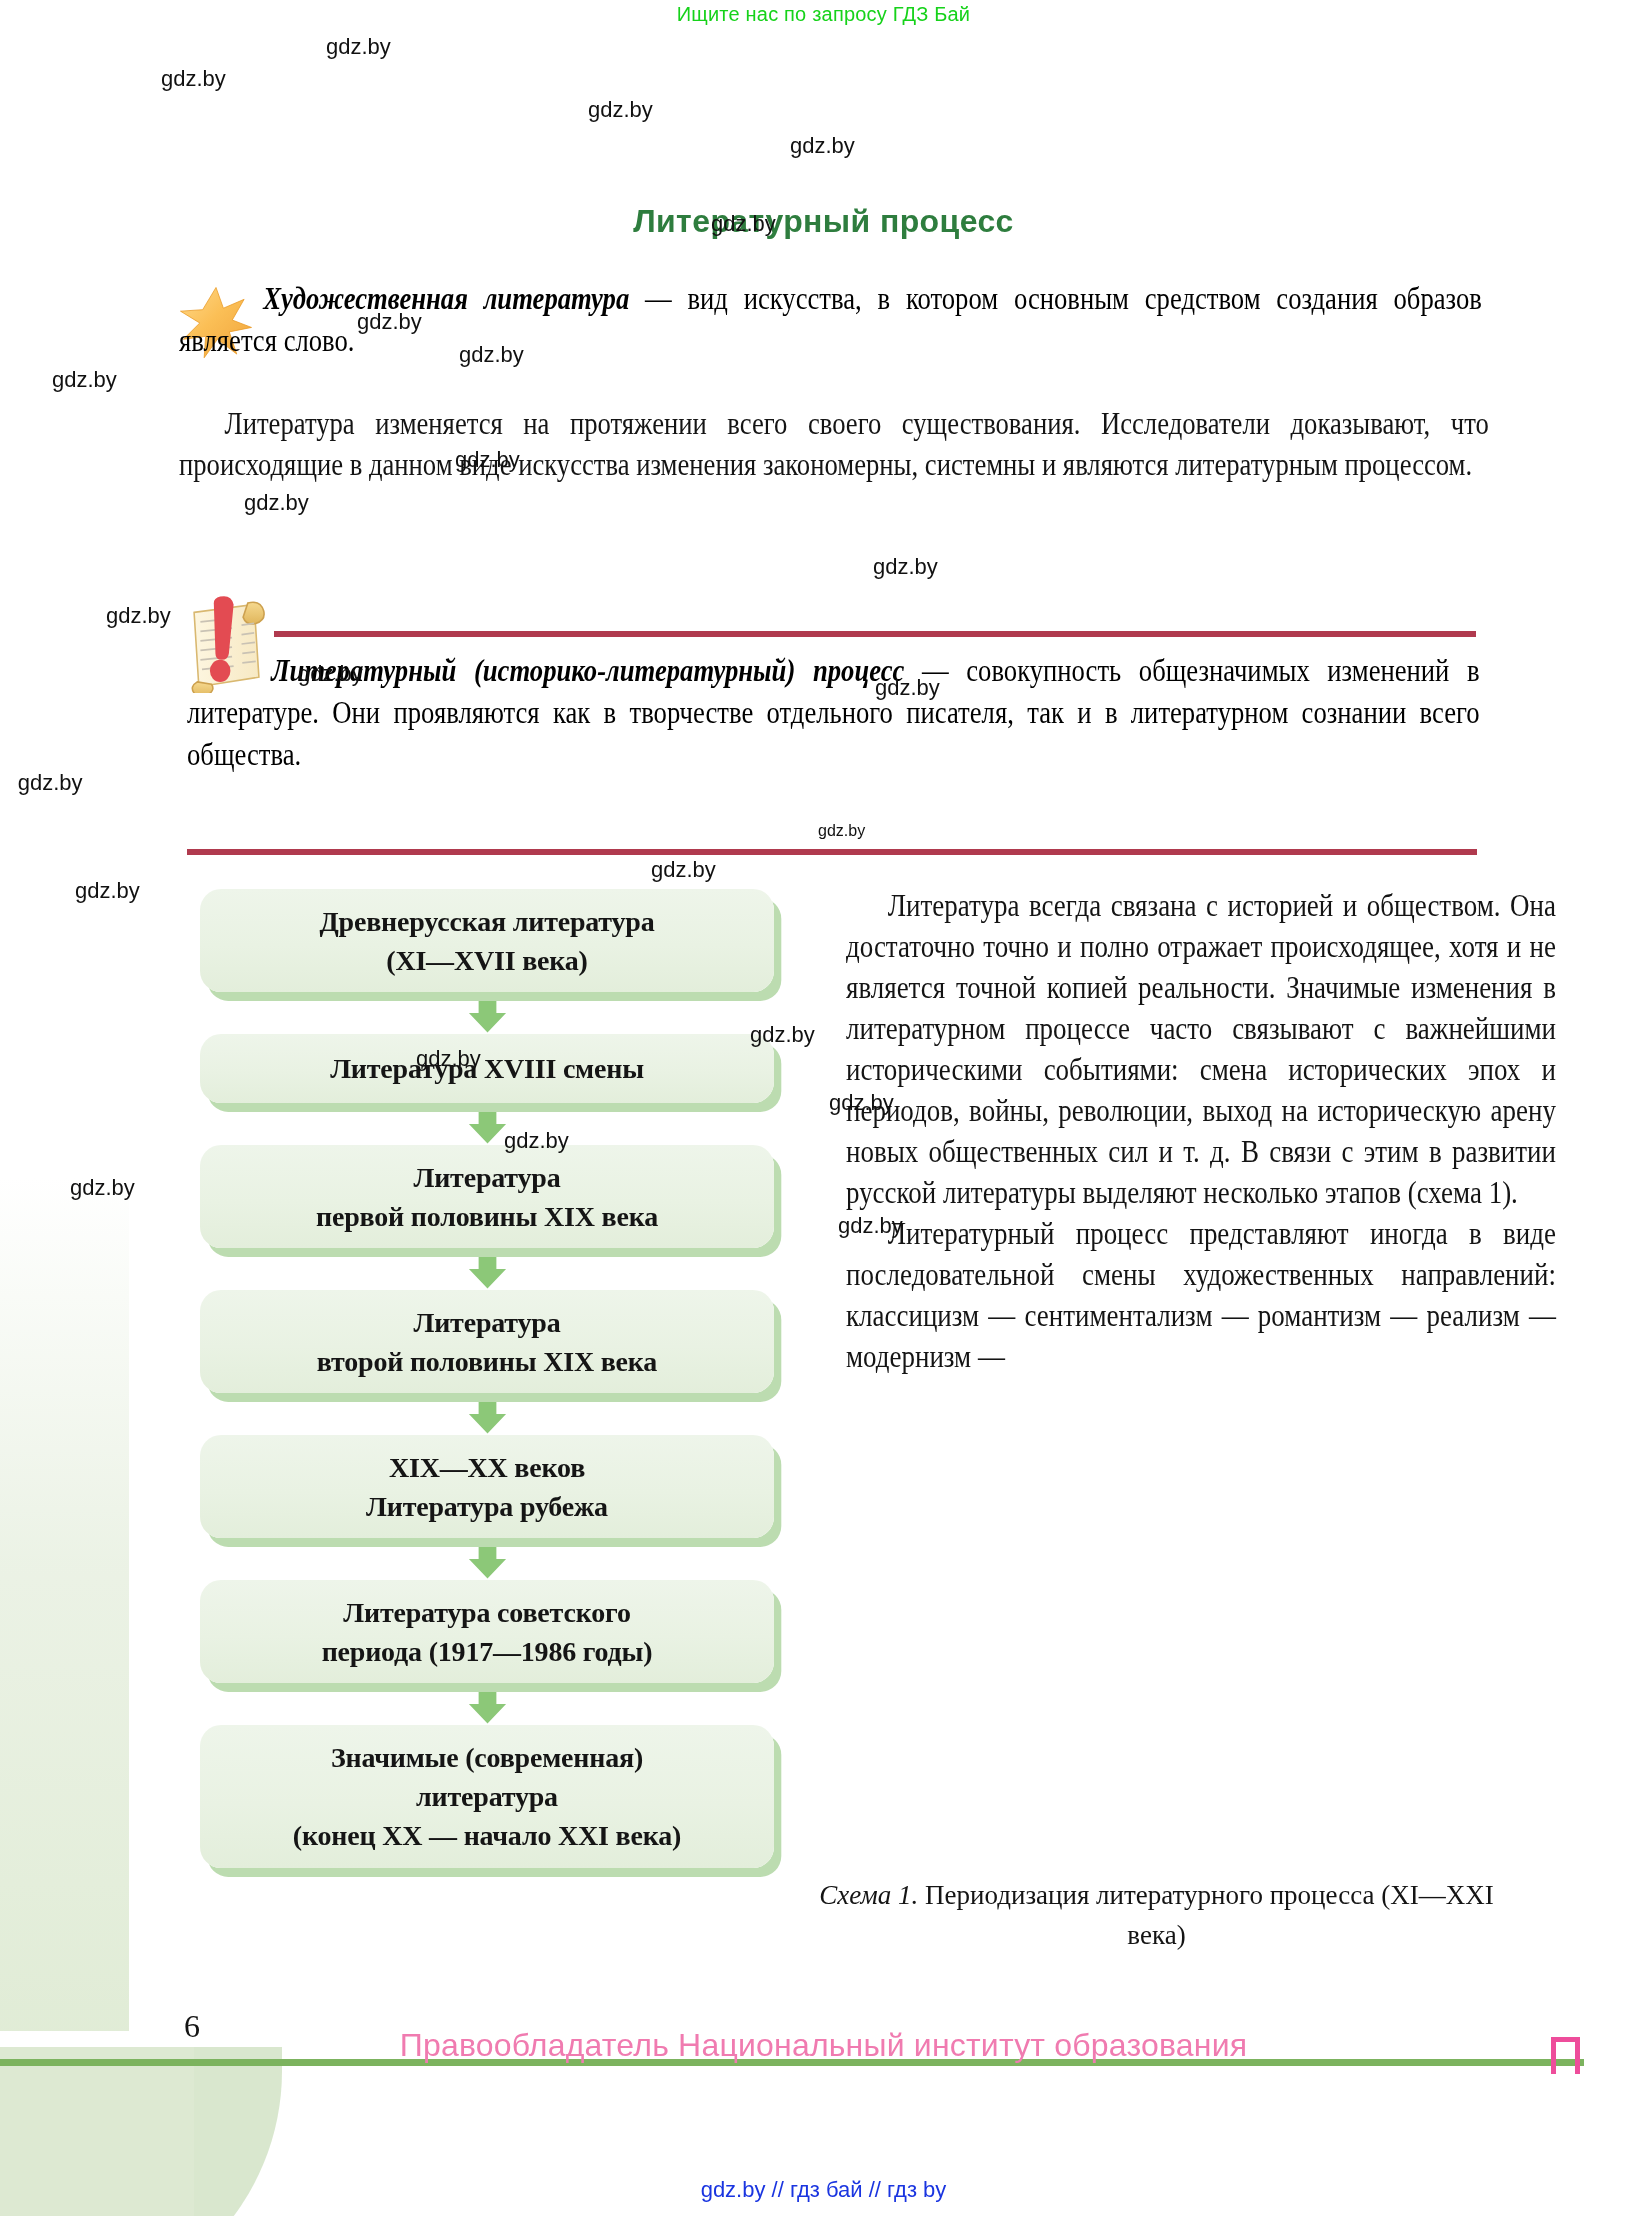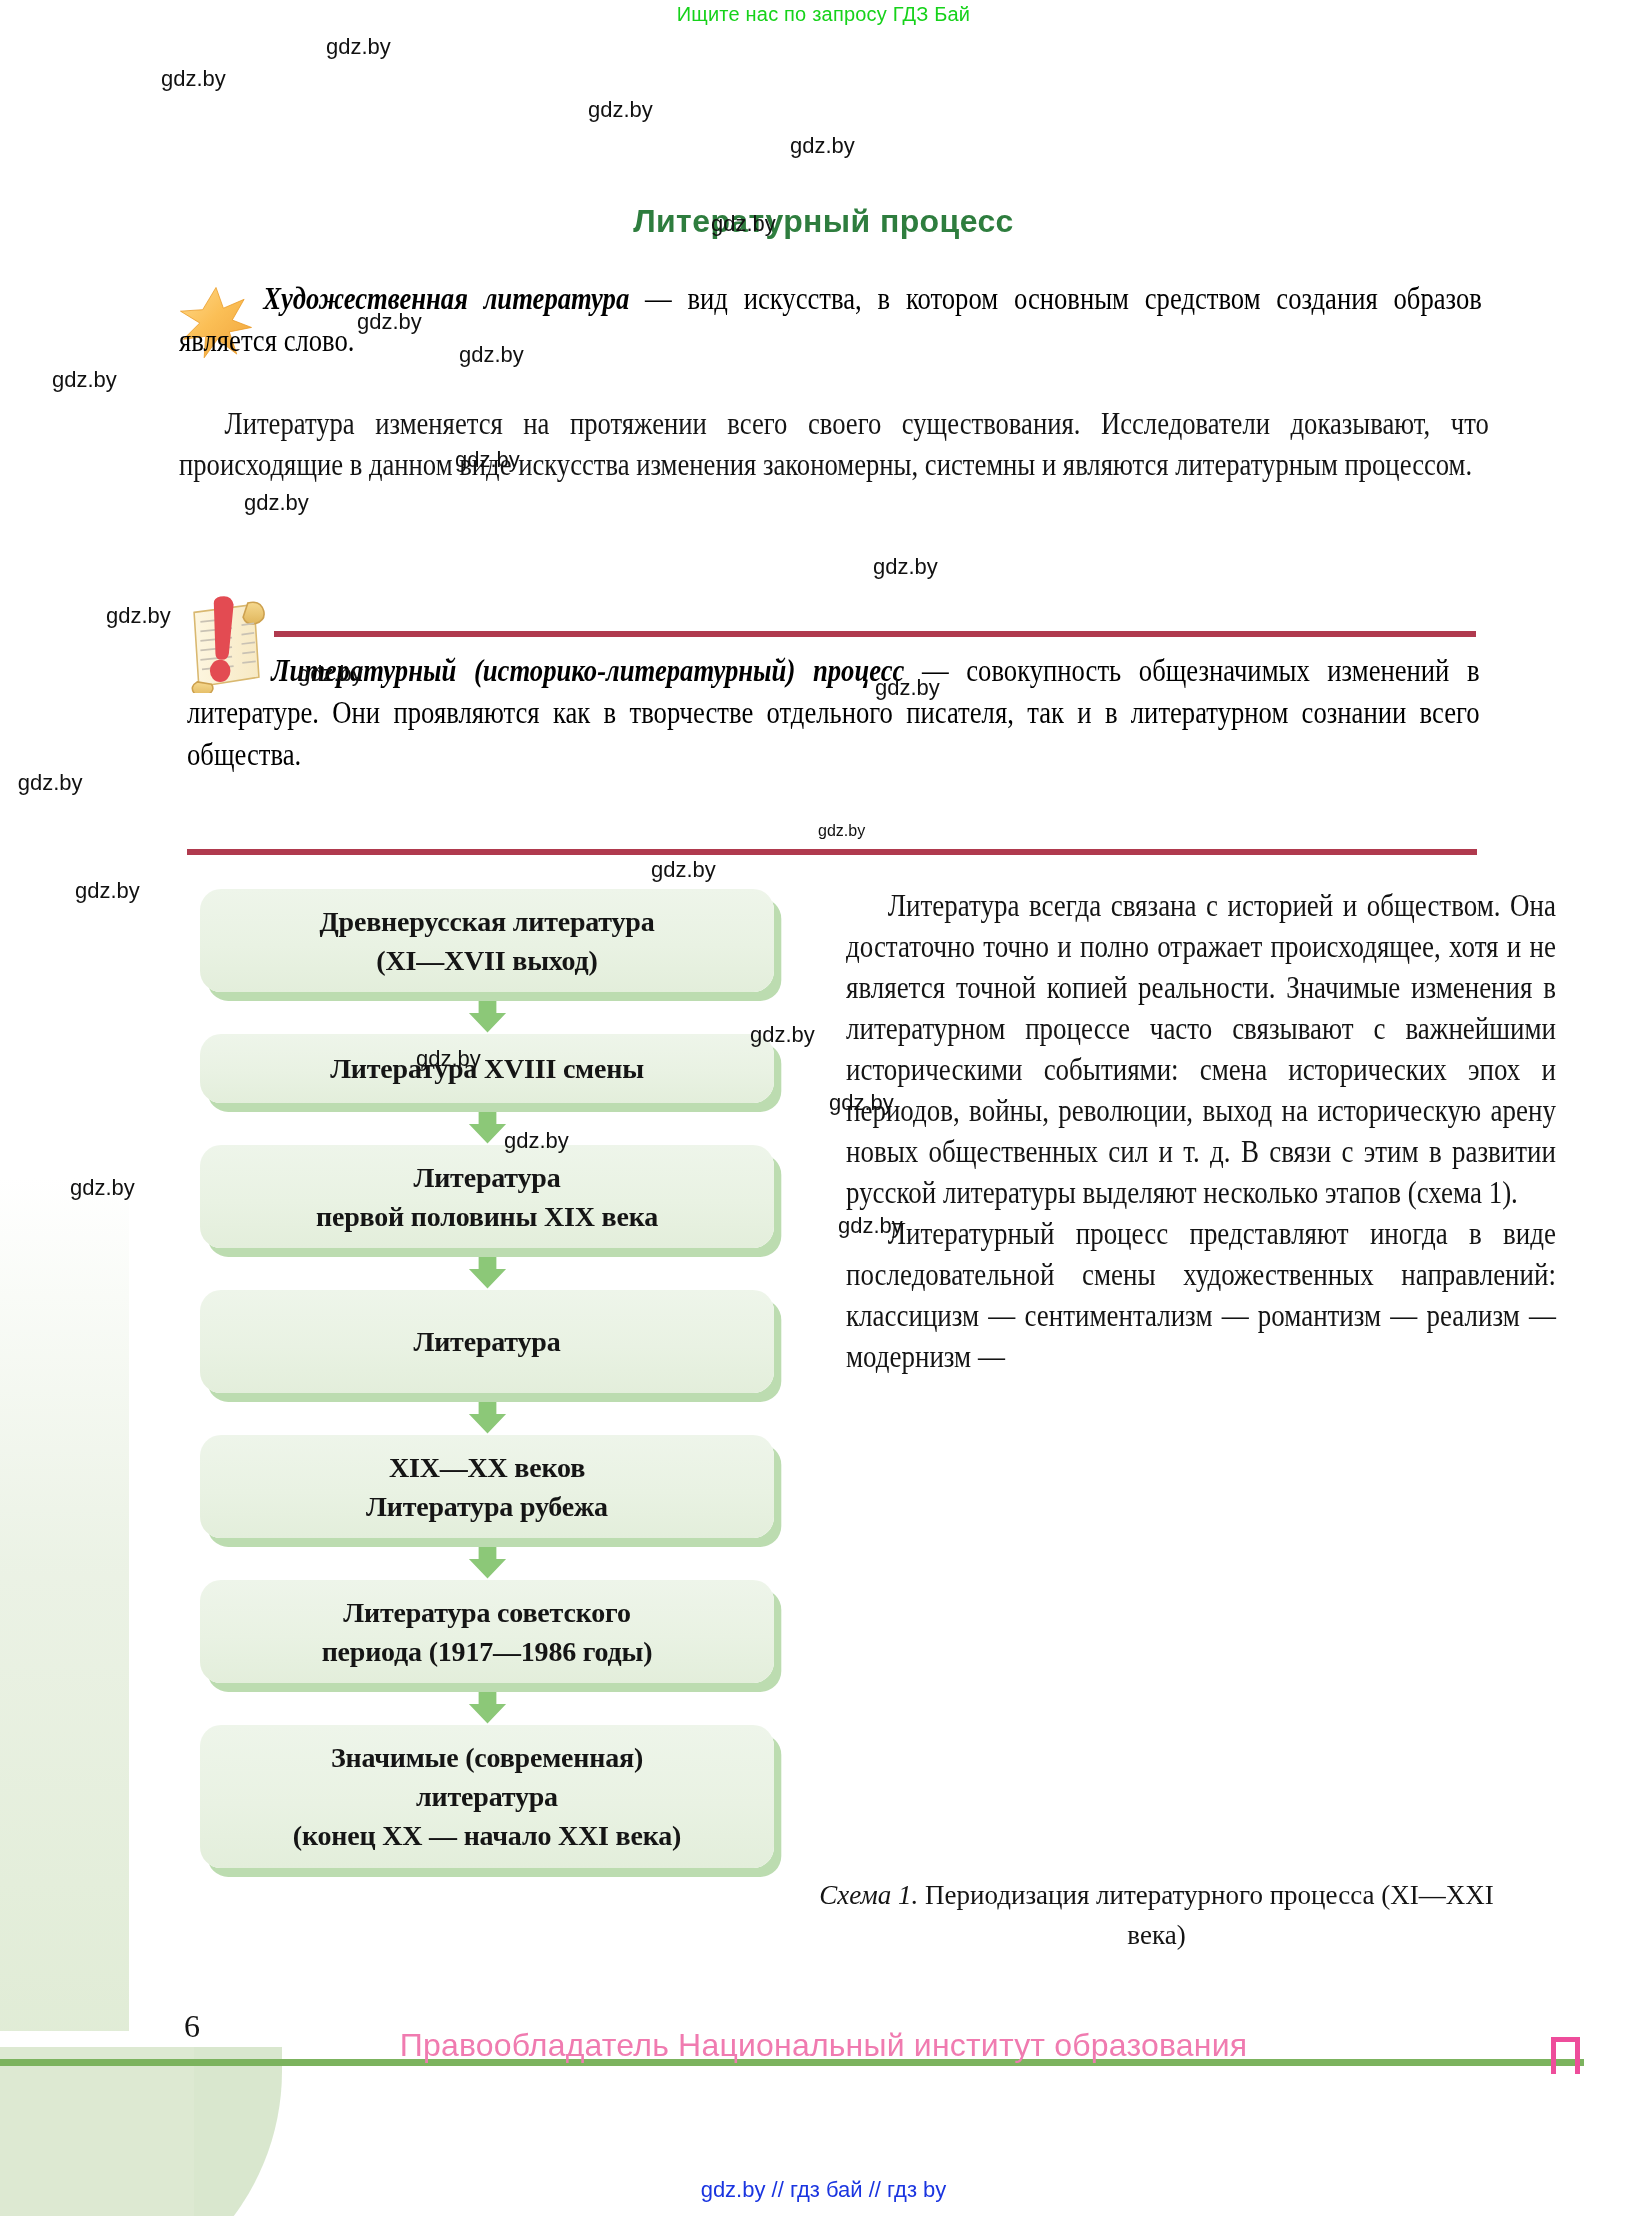--- a/index.html
+++ b/index.html
@@ -330,21 +330,21 @@
 
   <div class="def-box-text">
     <i>Литературный (историко-литературный) процесс</i><span> — совокупность общезначимых изменений в литературе. Они проявляются как в творчестве отдельного писателя, так и в литературном сознании всего общества.</span>
   </div>
 </div>
 
 <div class="flow" id="flowchart">
     <div class="flow-box" style="min-height: 103px;">
       <span>
         <span style="display:block">Древнерусская литература</span>
-        <span style="display:block">(XI—XVII выход)</span>
+        <span style="display:block">(XI—XVII века)</span>
       </span>
     </div>
     <div class="flow-arrow">
       <svg width="47" height="42" viewBox="0 0 58 52" aria-hidden="true">
         <path d="M18 0 L18 26 L6 26 L29 50 L52 26 L40 26 L40 0 Z" fill="#8cc878"></path>
       </svg>
     </div>
     <div class="flow-box" style="min-height: 69px;">
       <span>
         <span style="display:block">Литература XVIII смены</span>
@@ -362,20 +362,21 @@
       </span>
     </div>
     <div class="flow-arrow">
       <svg width="47" height="42" viewBox="0 0 58 52" aria-hidden="true">
         <path d="M18 0 L18 26 L6 26 L29 50 L52 26 L40 26 L40 0 Z" fill="#8cc878"></path>
       </svg>
     </div>
     <div class="flow-box" style="min-height: 103px;">
       <span>
         <span style="display:block">Литература</span>
+        <span style="display:block">второй половины XIX века</span>
       </span>
     </div>
     <div class="flow-arrow">
       <svg width="47" height="42" viewBox="0 0 58 52" aria-hidden="true">
         <path d="M18 0 L18 26 L6 26 L29 50 L52 26 L40 26 L40 0 Z" fill="#8cc878"></path>
       </svg>
     </div>
     <div class="flow-box" style="min-height: 103px;">
       <span>
         <span style="display:block">XIX—XX веков</span>

